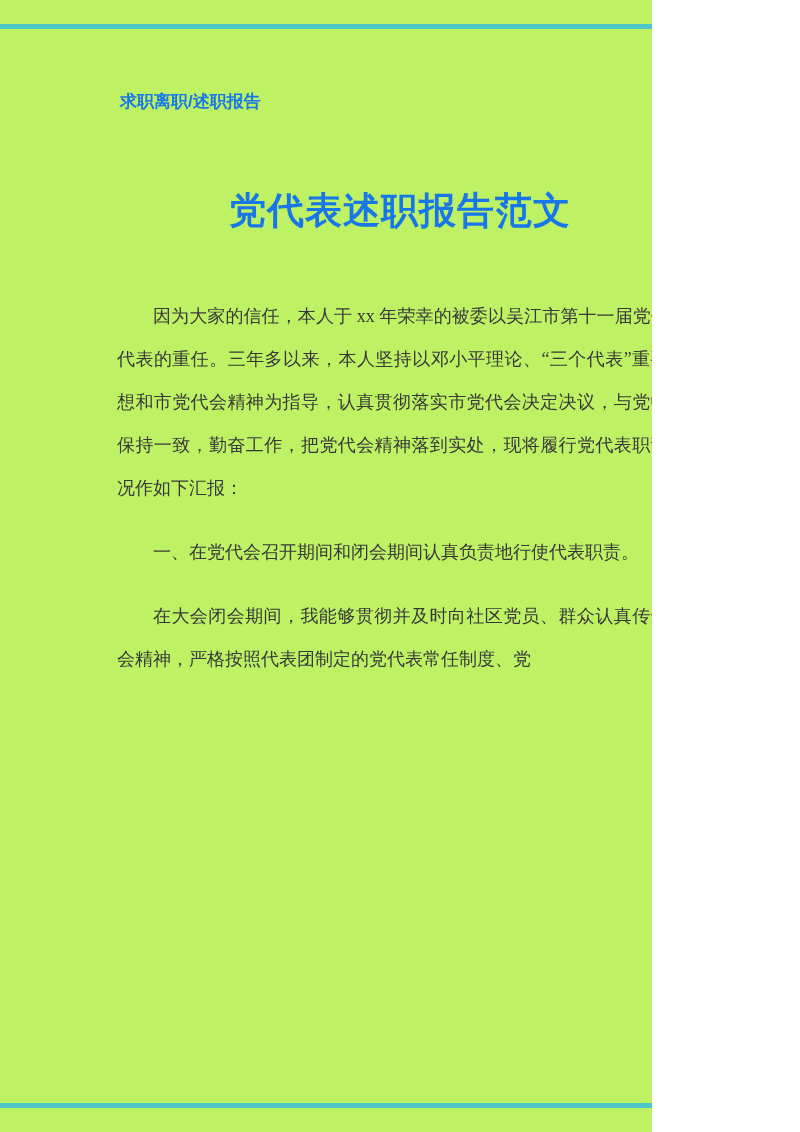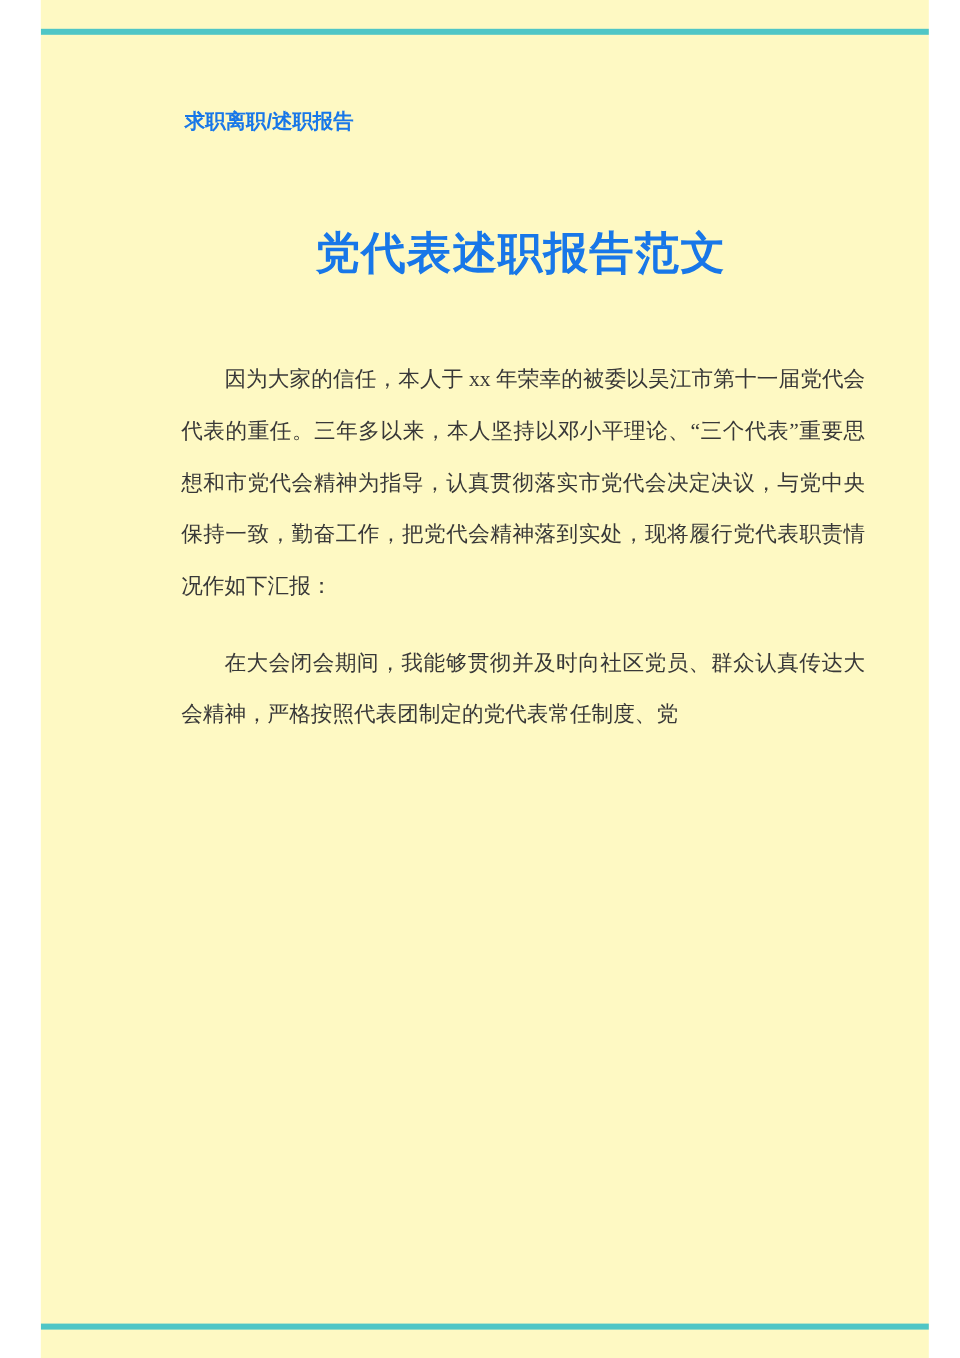--- a/index.html
+++ b/index.html
@@ -2,26 +2,25 @@
 <html><head>
 <meta charset="utf-8">
 <style>
   html, body {
     margin: 0;
     padding: 0;
     background: #ffffff;
   }
   #page {
     position: relative;
-    width: 740px;
+    width: 652px;
     height: 1132px;
-    background: #fef9c3;
+    background: #bef264;
     overflow: hidden;
     font-family: "Liberation Serif", "DejaVu Serif", serif;
-    margin-left: 34px;
   }
   .rule {
     position: absolute;
     left: 0;
     width: 800px;
     height: 5px;
   }
   #top-rule { top: 24px; }
   #bottom-rule { top: 1103px; }
   #breadcrumb {
@@ -68,18 +67,19 @@
 <div id="page">
 
   <div id="top-rule" class="rule" style="background: rgb(79, 198, 198);"></div>
 
   <a id="breadcrumb" style="color: rgb(24, 119, 232);">求职离职/述职报告</a>
 
   <h1 id="doc-title" style="color: rgb(24, 119, 232);">党代表述职报告范文</h1>
 
   <div id="body-text" style="color: rgb(56, 56, 56);">
     <p>因为大家的信任，本人于 xx 年荣幸的被委以吴江市第十一届党代会代表的重任。三年多以来，本人坚持以邓小平理论、“三个代表”重要思想和市党代会精神为指导，认真贯彻落实市党代会决定决议，与党中央保持一致，勤奋工作，把党代会精神落到实处，现将履行党代表职责情况作如下汇报：</p>
+    <p>一、在党代会召开期间和闭会期间认真负责地行使代表职责。</p>
     <p>在大会闭会期间，我能够贯彻并及时向社区党员、群众认真传达大会精神，严格按照代表团制定的党代表常任制度、党</p>
   </div>
 
   <div id="bottom-rule" class="rule" style="background: rgb(79, 198, 198);"></div>
 
 </div>
 
 </body></html>

